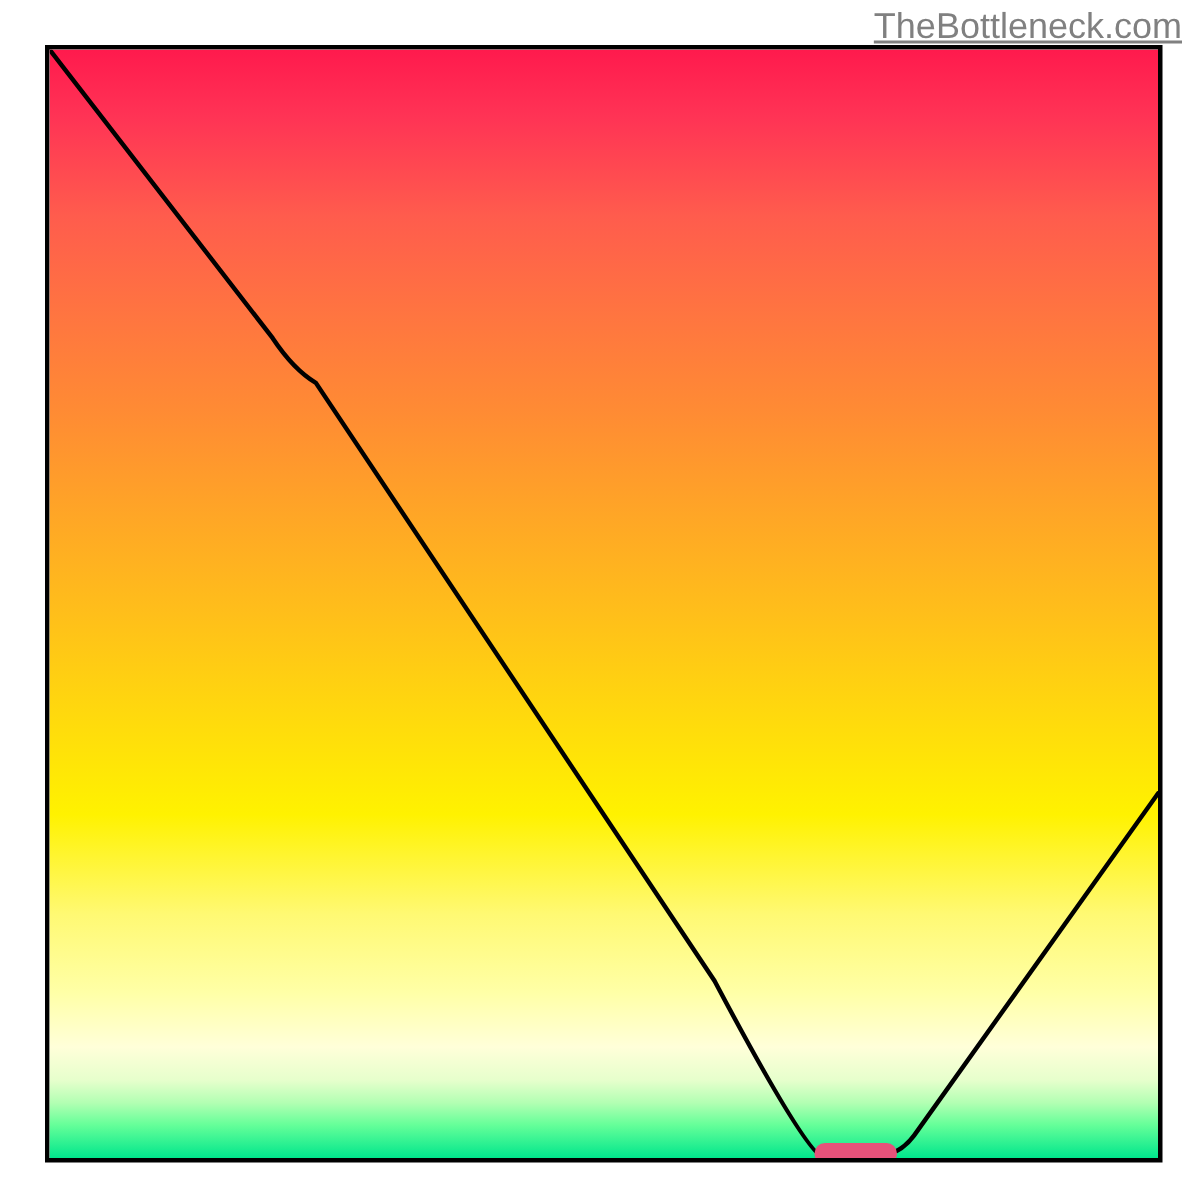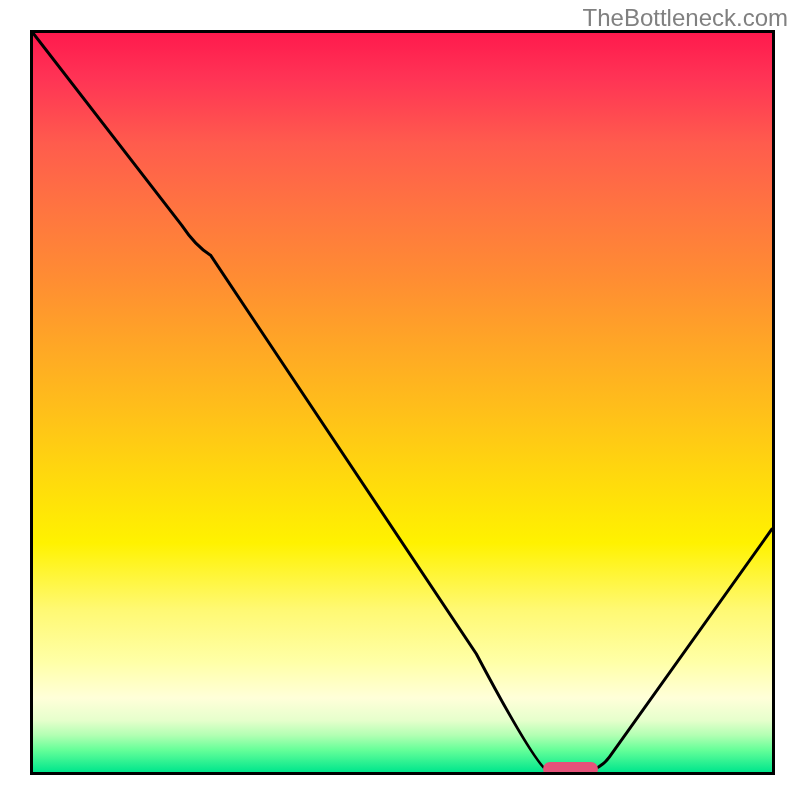--- a/index.html
+++ b/index.html
@@ -11,20 +11,21 @@
     font-family: Arial, sans-serif;
   }
   .watermark {
     position: absolute;
     top: 4px;
     right: 12px;
     color: #808080;
     font-size: 24px;
     font-weight: 500;
     z-index: 10;
+    text-decoration: underline;
   }
   .chart-frame {
     position: absolute;
     top: 30px;
     left: 30px;
     width: 745px;
     height: 745px;
     border: 3px solid #000000;
     overflow: hidden;
   }

